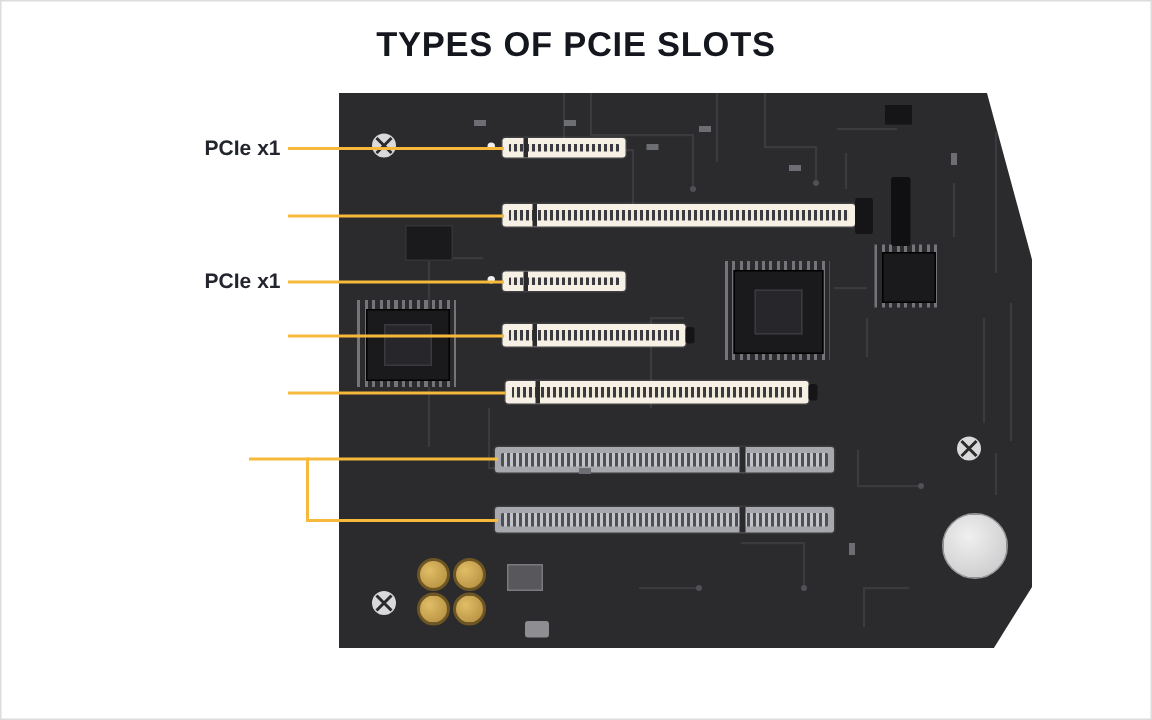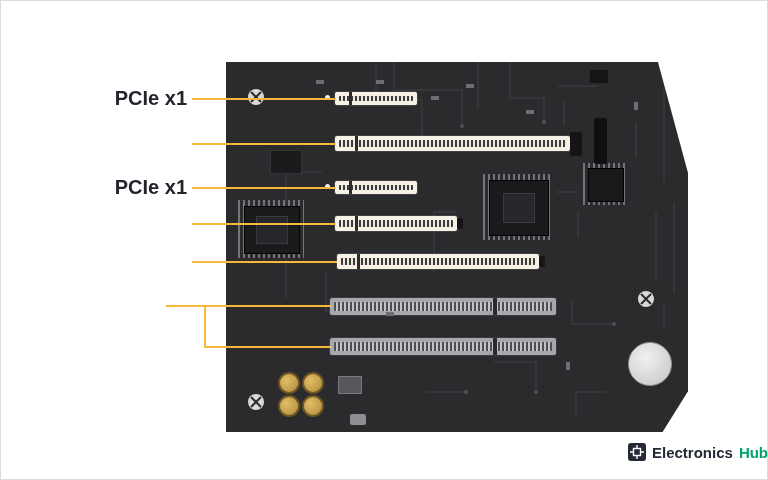--- a/index.html
+++ b/index.html
@@ -26,34 +26,35 @@
   
   .fringe{background:repeating-linear-gradient(90deg,#74757a 0 2px,rgba(0,0,0,0) 2px 5px);}
   .body{background:#1a1a1d;border:1px solid #000;}
   .core{background:#27272b;border:1px solid #3a3a3f;}
   .cap{width:18px;height:18px;border-radius:50%;
        background:radial-gradient(circle at 35% 35%,#e0bd66,#b08a3c);border:2px solid #6e5524;}
   .battery{width:42px;height:42px;border-radius:50%;border:1px solid #97979b;
        background:radial-gradient(circle at 40% 35%,#f0f0f0,#c4c4c6);}
   .tiny{background:#6d6e73;}
   
-  .lbl{position:absolute;font-weight:bold;font-size:20px;line-height:20px;
+  .lbl{position:absolute;font-weight:bold;font-size:14px;line-height:20px;
        color:var(--label,#22252d);text-align:right;width:135px;}
   .line{position:absolute;background:var(--leader-line,#f6b93b);}
   .h{height:2px;} .v{width:2px;}
   
   .brand{position:absolute;left:628px;top:443px;display:flex;align-items:center;gap:6px;}
   .brand .txt{font-size:15px;font-weight:bold;color:#232936;}
   .brand .hub{color:var(--hub-accent,#00a36c);}
 </style>
 </head>
 <body>
 
 <div class="canvas">
 
+  <h1 class="title">TYPES OF PCIE SLOTS</h1>
 
   <div class="board">
 
     <svg class="traces" width="462" height="370">
       <g stroke="#3b3b3f" stroke-width="1.5" fill="none">
         <path d="M150 0 V38 H196 V86"></path>
           <path d="M168 0 V28 H236 V64"></path>
         <path d="M252 0 V46"></path>
           <path d="M284 0 V36 H318 V60"></path>
         <path d="M332 24 H372"></path>
@@ -175,23 +176,14 @@
 
   <div class="line h" style="left:192px;top:98px;width:144px;"></div>
   <div class="line h" style="left:192px;top:143px;width:144px;"></div>
   <div class="line h" style="left:192px;top:187px;width:144px;"></div>
   <div class="line h" style="left:192px;top:223px;width:144px;"></div>
   <div class="line h" style="left:192px;top:261px;width:145px;"></div>
   <div class="line h" style="left:166px;top:305px;width:166px;"></div>
   <div class="line v" style="left:204px;top:305px;height:43px;"></div>
   <div class="line h" style="left:204px;top:346px;width:128px;"></div>
 
-  <div class="brand">
-    <svg width="18" height="18">
-      <rect width="18" height="18" rx="3" fill="#232936"></rect>
-      <rect x="5.5" y="5.5" width="7" height="7" fill="none" stroke="#fff" stroke-width="1.4"></rect>
-      <path d="M9 2 V5 M9 13 V16 M2 9 H5 M13 9 H16" stroke="#fff" stroke-width="1.4"></path>
-    </svg>
-    <span class="txt">Electronics</span>
-    <span class="txt hub">Hub</span>
-  </div>
 
 </div>
 
 </body></html>

